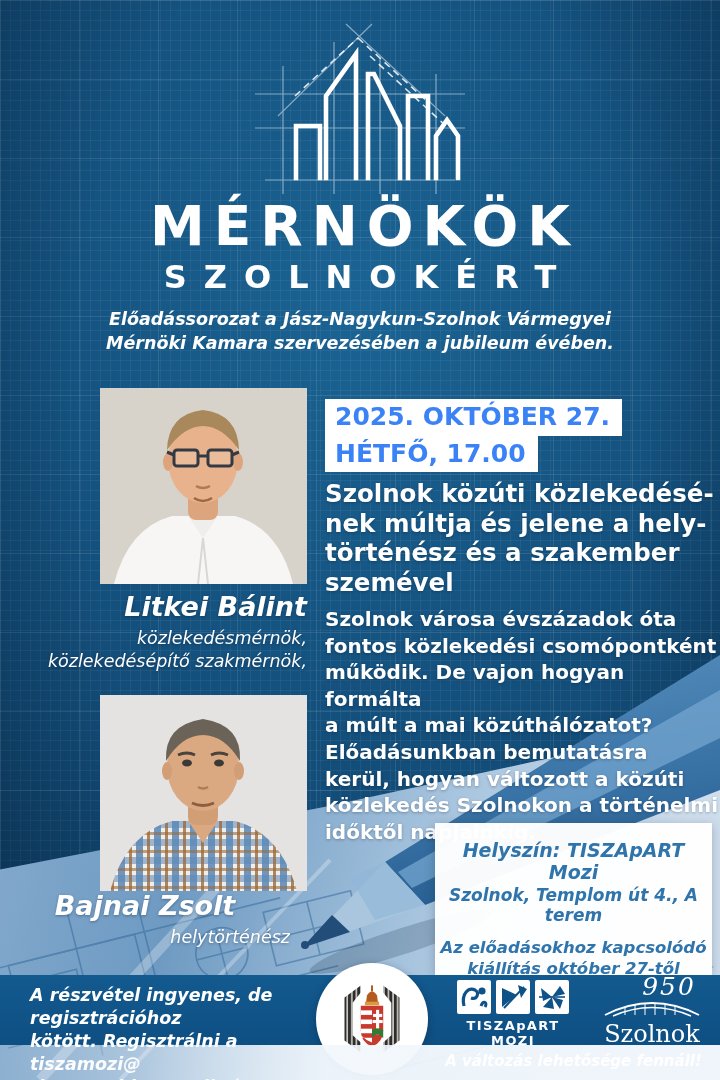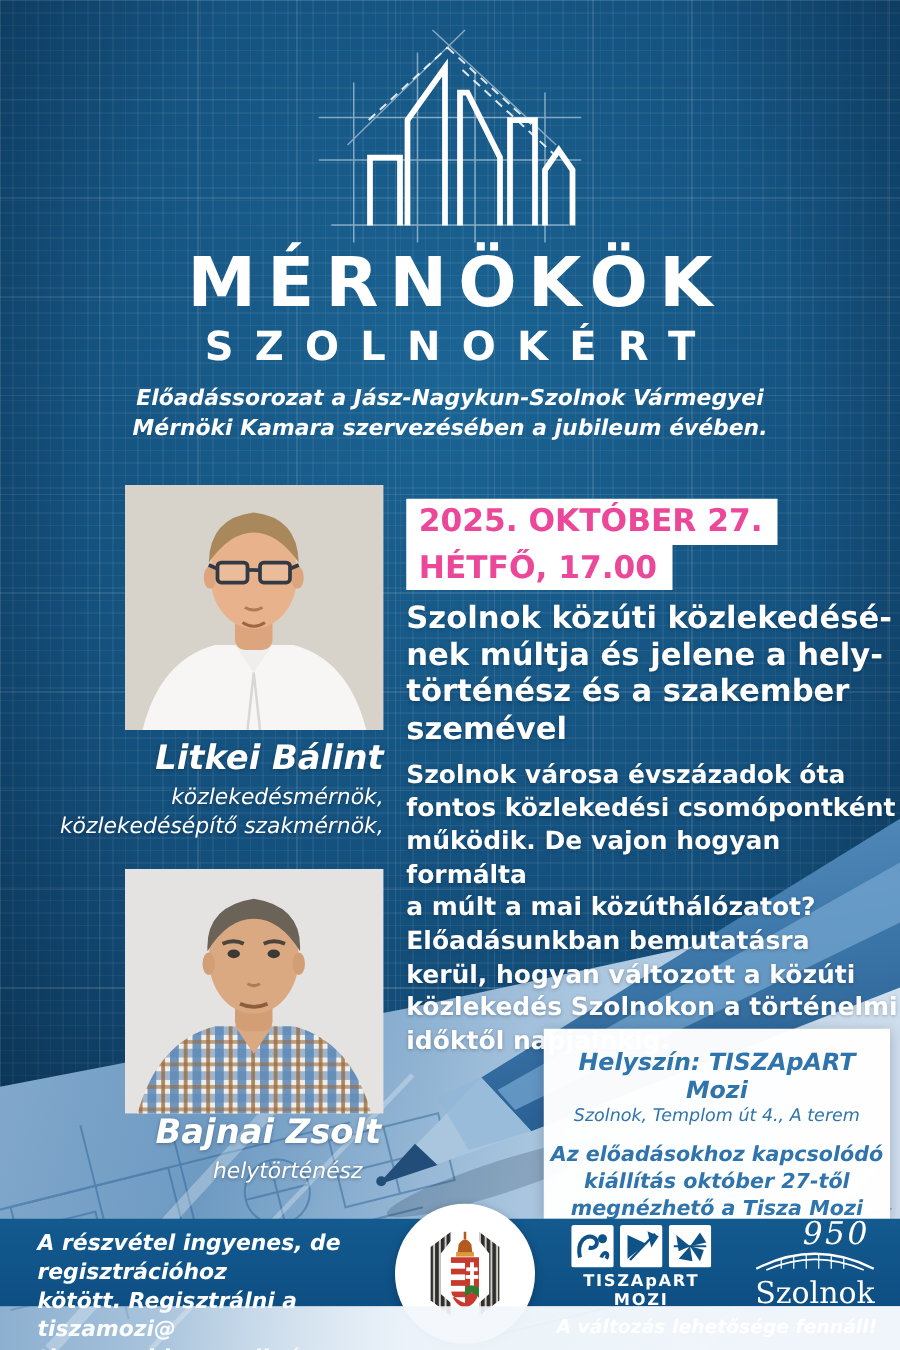--- a/index.html
+++ b/index.html
@@ -36,37 +36,37 @@
   
   .photo{width:207px;height:196px;overflow:hidden;}
   .photo1{left:100px;top:388px;}
   .photo2{left:100px;top:695px;}
   .speaker-name{font-style:italic;font-weight:bold;font-size:27px;text-align:right;line-height:1.1;
       text-shadow:0 1px 3px rgba(0,20,40,.35);}
   .speaker-roles{font-style:italic;font-weight:500;font-size:17.5px;text-align:right;line-height:1.33;
       text-shadow:0 1px 3px rgba(0,20,40,.35);}
   .s1name{left:0;top:592px;width:307px;}
   .s1roles{left:0;top:627px;width:307px;}
-  .s2name{left:15px;top:891px;width:290px;}
+  .s2name{left:0;top:891px;width:290px;text-align:center;}
   .s2roles{left:0;top:926px;width:290px;}
 
   
   .date-chips{left:325px;top:399px;}
-  .date-chip{display:table;background:#fff;color:#ec4899;font-weight:bold;font-size:25px;
+  .date-chip{display:table;background:#fff;color:#3b82f6;font-weight:bold;font-size:25px;
       padding:3px 12px 4px 10px;line-height:1.18;}
   .talk-title{left:325px;top:479px;width:395px;font-size:24.5px;font-weight:bold;line-height:1.21;
       text-shadow:0 1px 3px rgba(0,20,40,.3);}
   .talk-desc{left:325px;top:606px;width:395px;font-size:20px;font-weight:600;line-height:1.33;
       text-shadow:0 1px 3px rgba(0,20,40,.3);}
 
   
   .venue-box{left:435px;top:823px;width:277px;height:152px;background:rgba(255,255,255,.97);
       color:#2f74ab;text-align:center;box-shadow:0 2px 10px rgba(0,30,60,.25);}
   .venue-line1{margin-top:16px;font-style:italic;font-weight:bold;font-size:19px;}
-  .venue-line2{margin-top:2px;font-style:italic;font-weight:400;font-size:14px;}
+  .venue-line2{margin-top:2px;font-style:italic;font-weight:700;font-size:17px;}
   .venue-note{margin-top:12px;font-style:italic;font-weight:600;font-size:16.5px;line-height:1.3;}
 
   
   .footer-bar{left:0;top:975px;width:720px;height:70px;
       background:linear-gradient(to bottom,#135a8f,#0e4f83);}
   .registration{left:30px;top:984px;width:310px;font-style:italic;font-weight:600;font-size:17.5px;
       line-height:1.32;}
   .badge{left:316px;top:963px;width:112px;height:112px;border-radius:50%;background:#fff;
       box-shadow:0 2px 8px rgba(0,20,40,.3);}
   .tiszapart{left:446px;top:980px;width:134px;text-align:center;}

